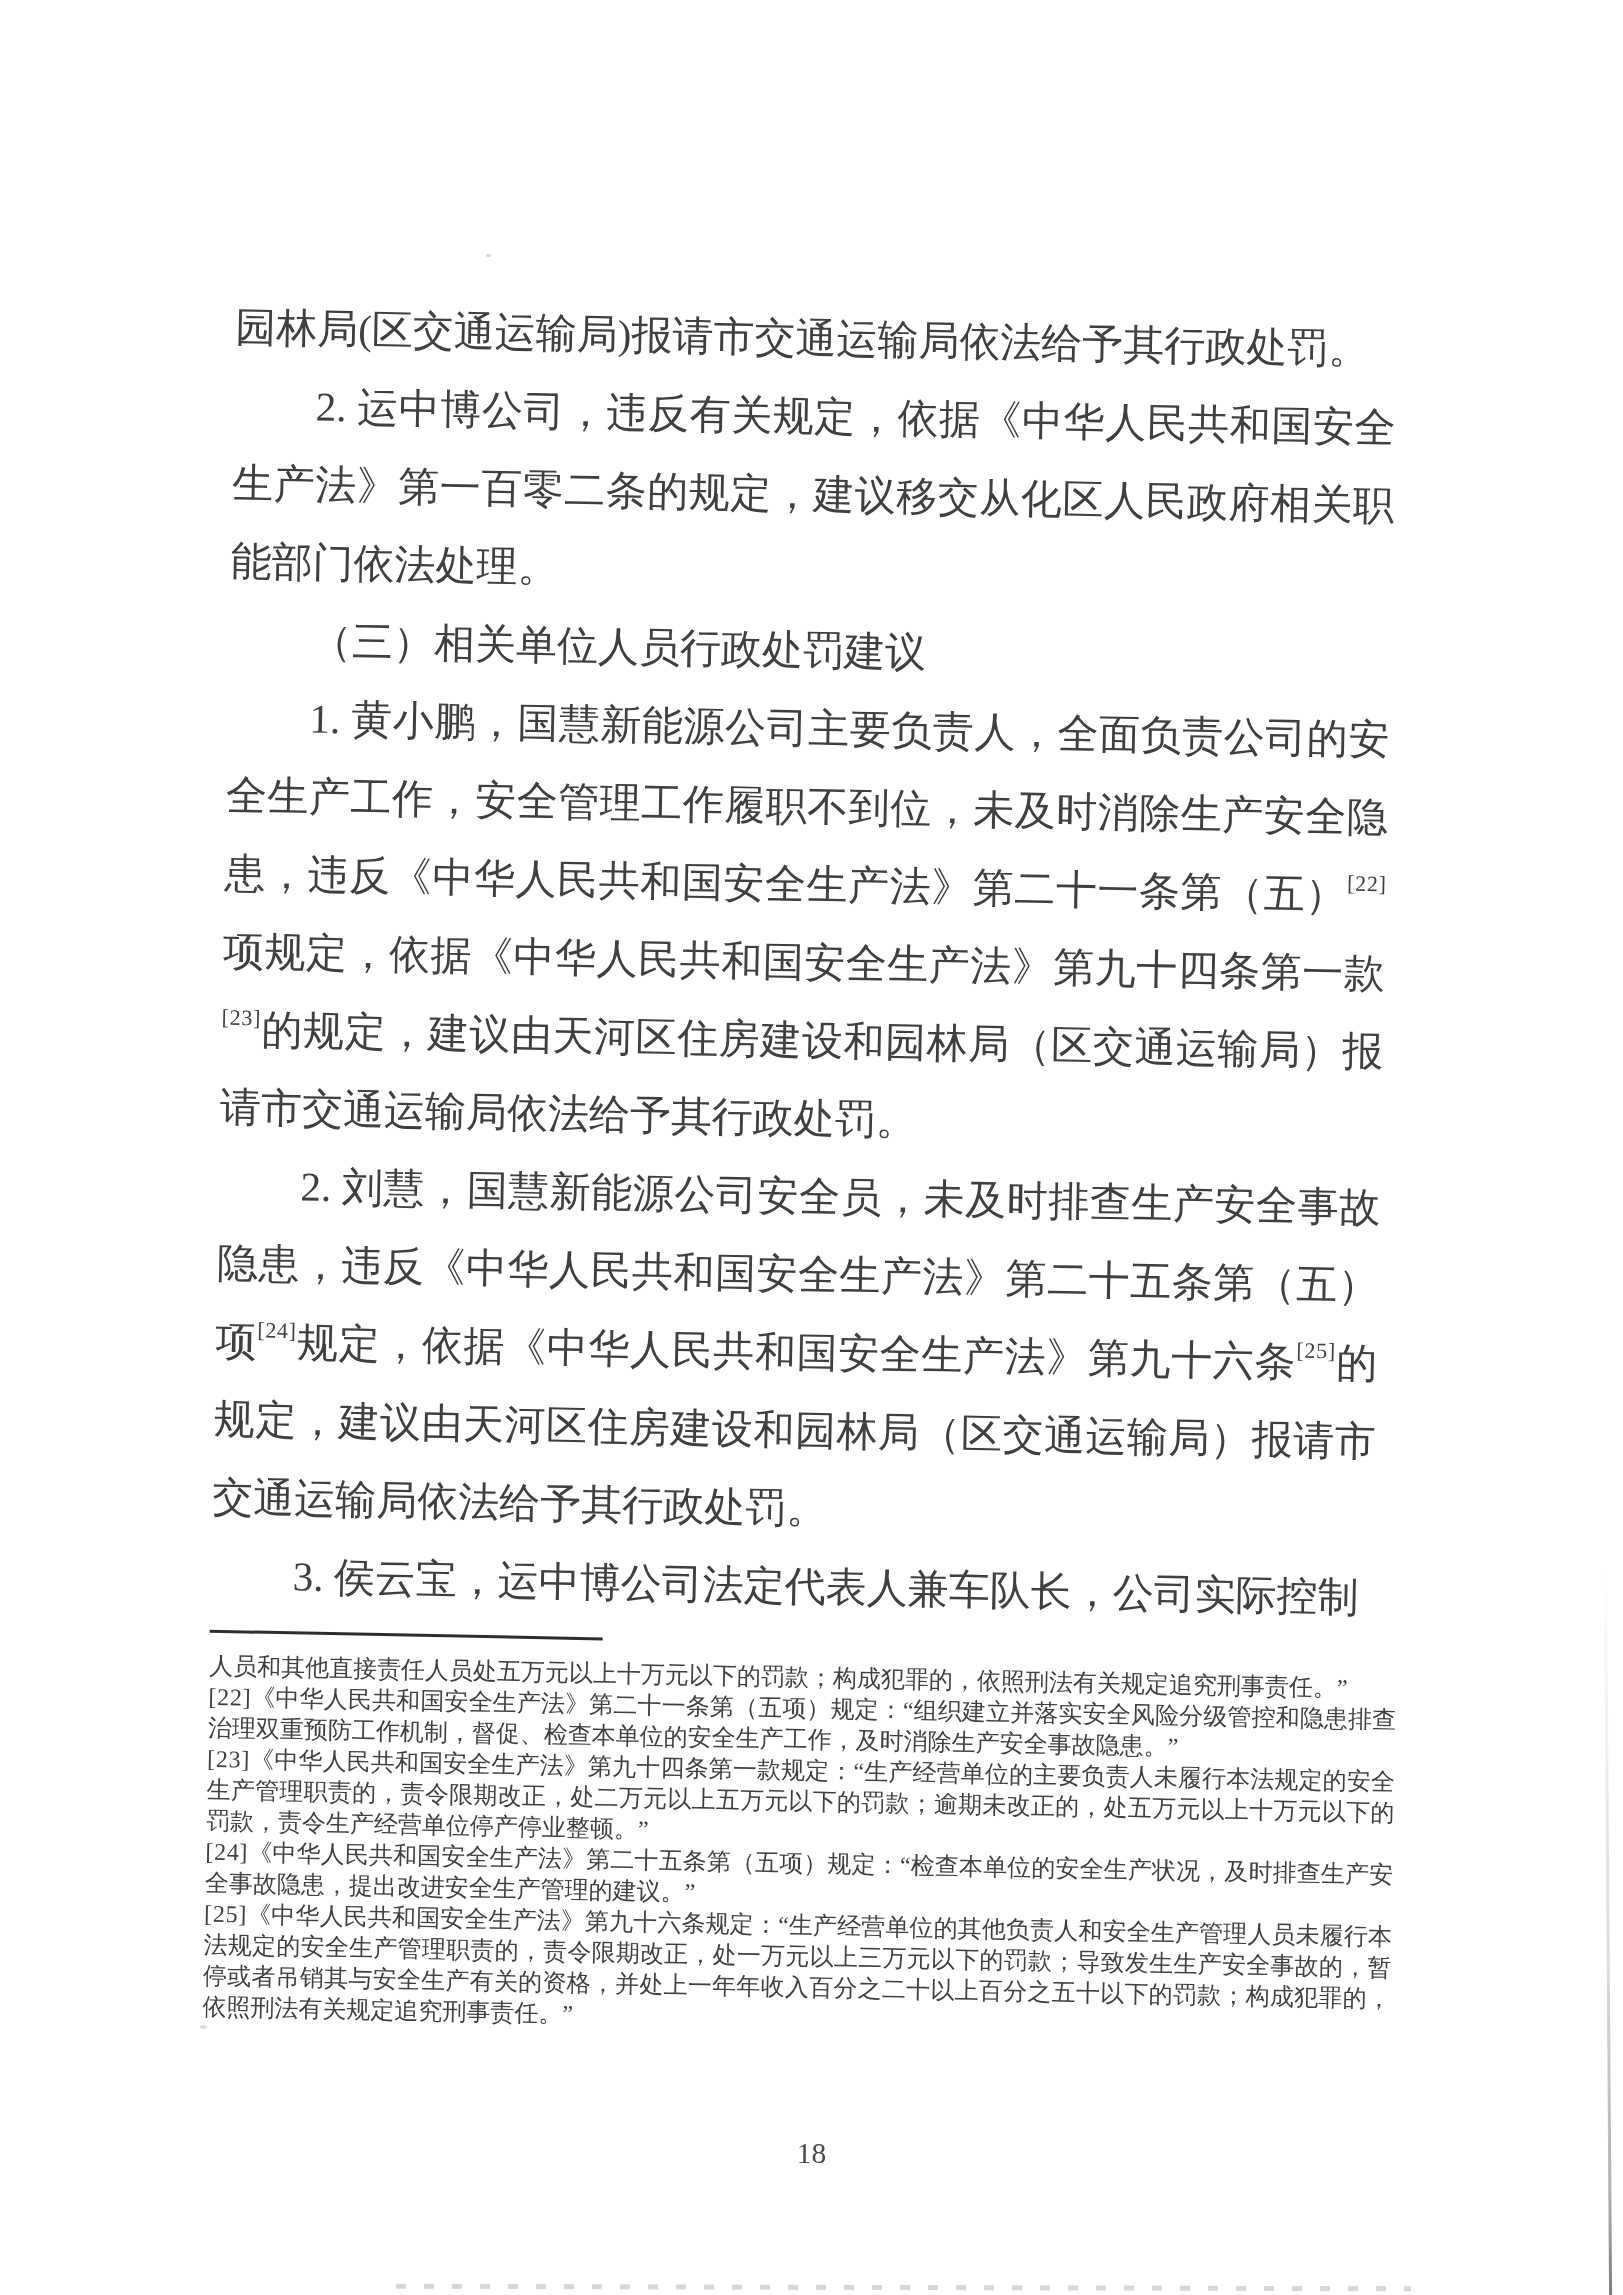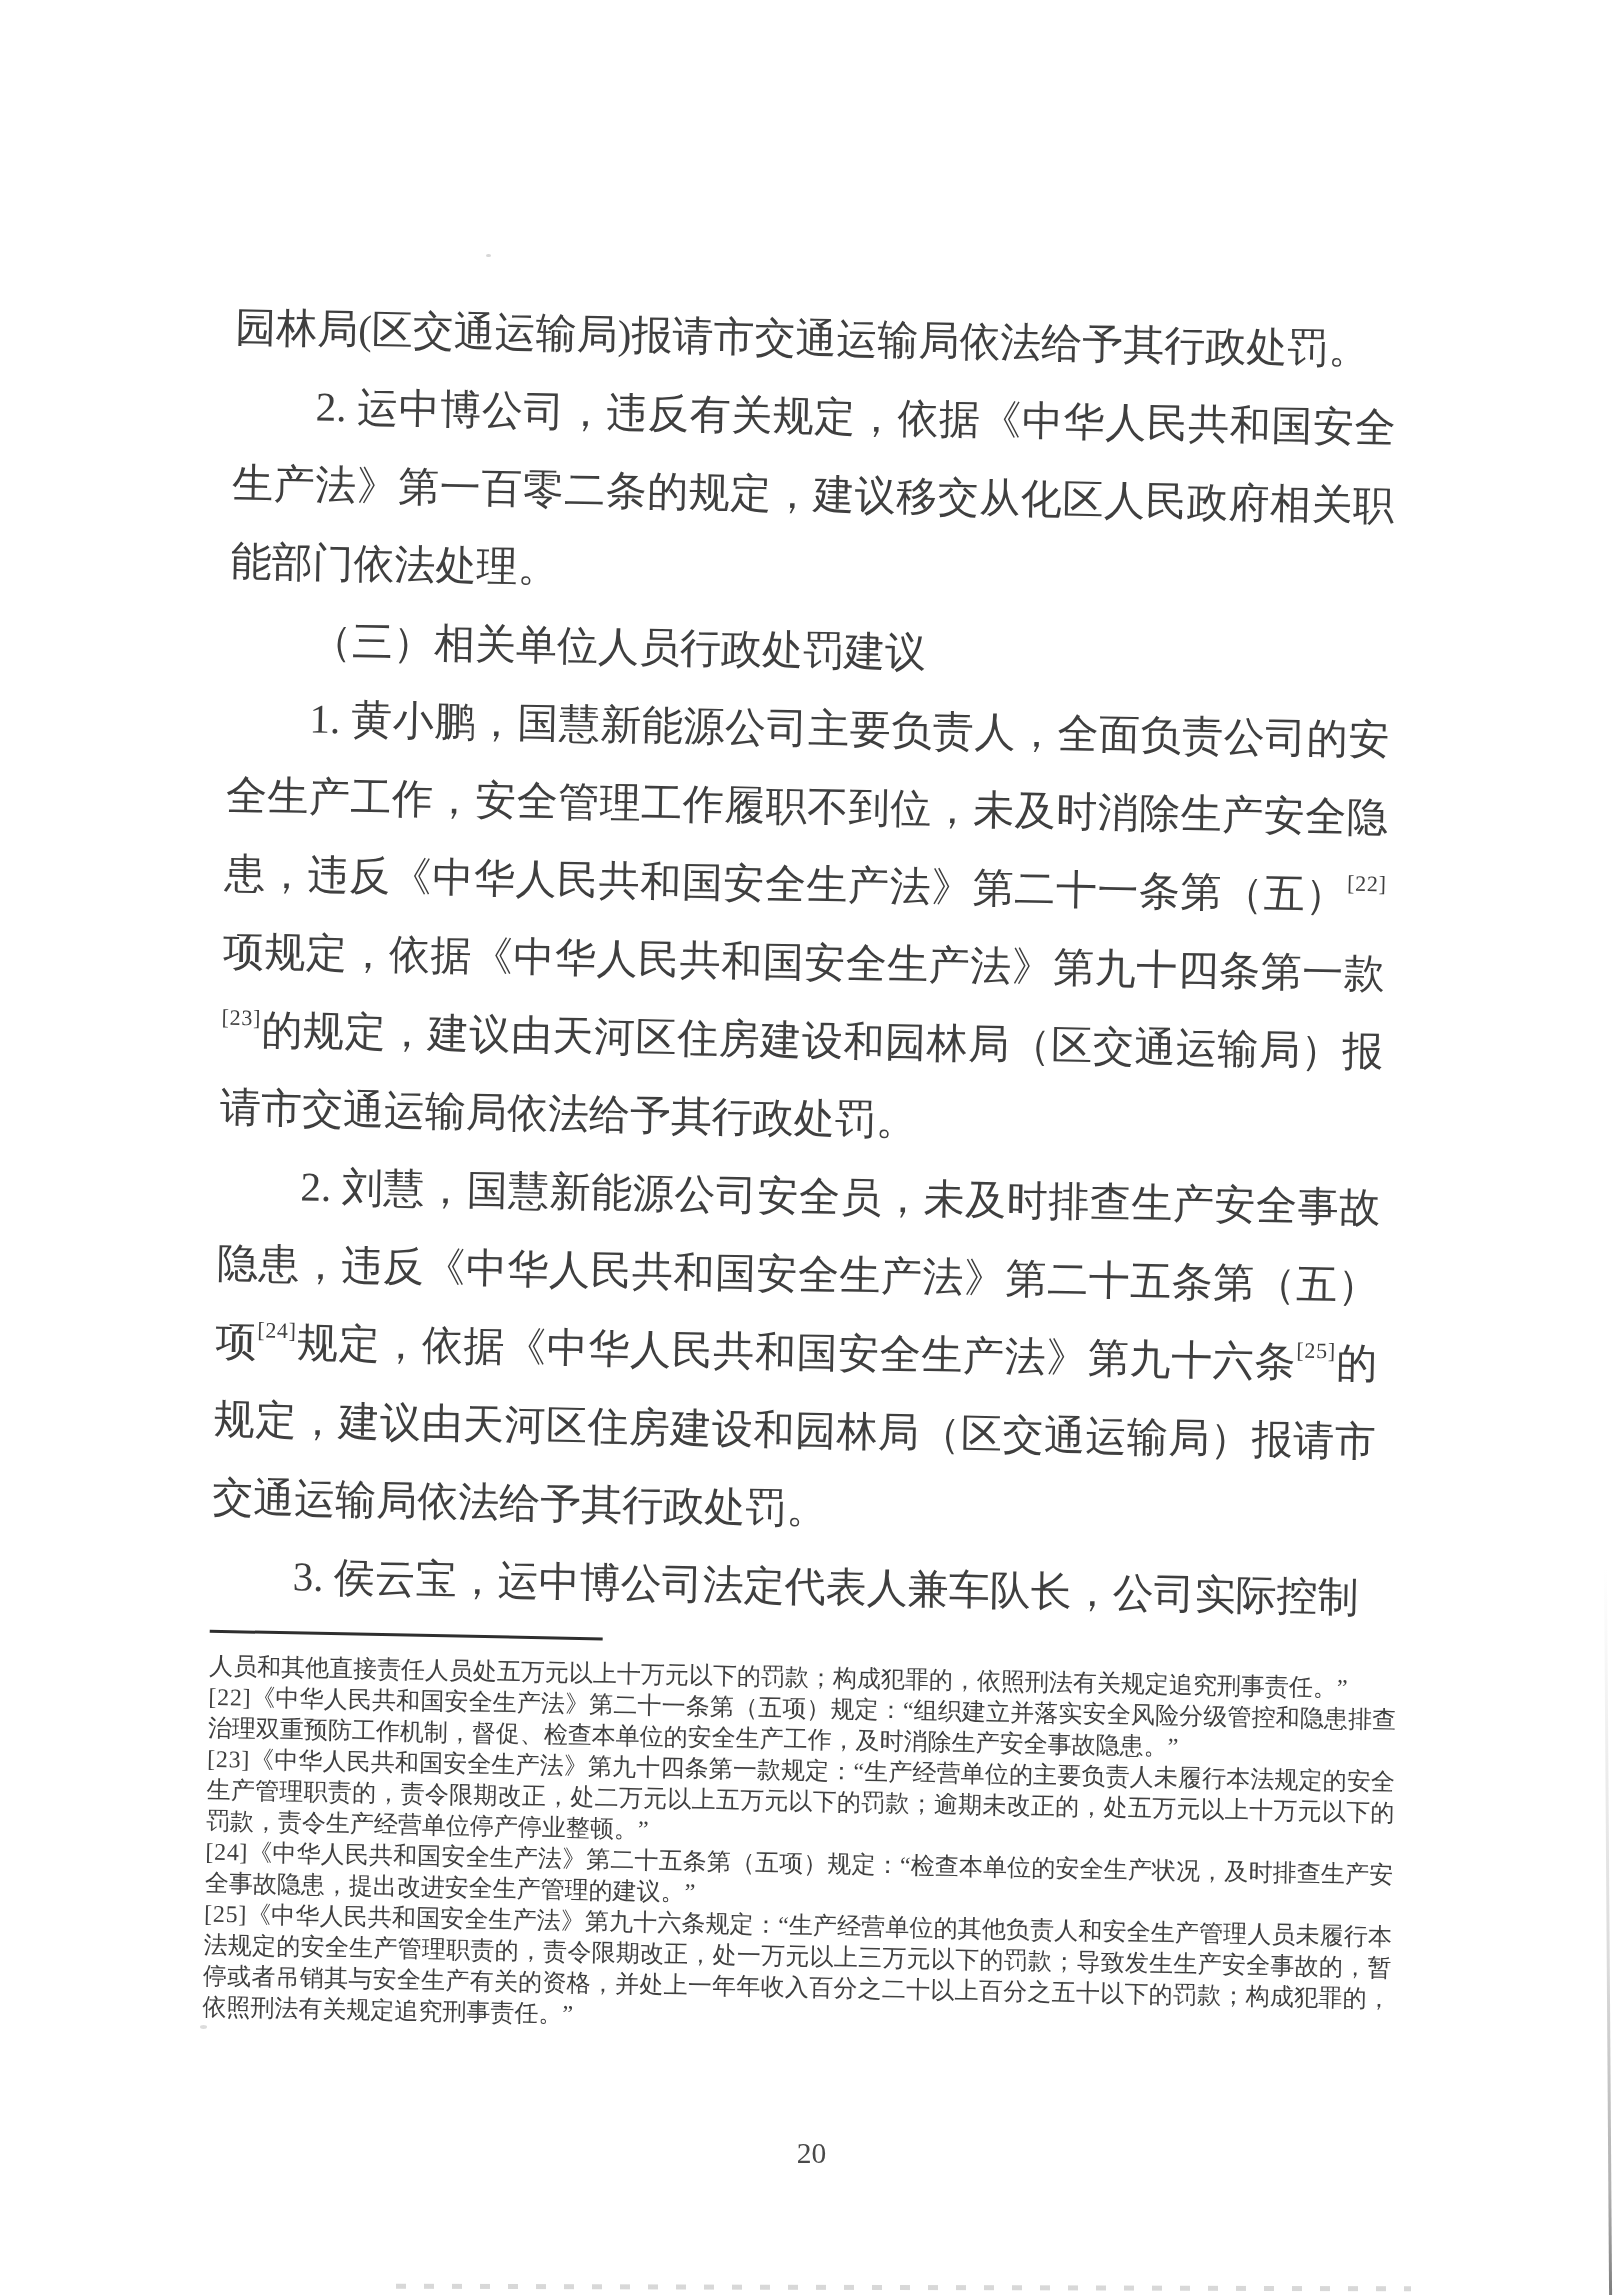--- a/index.html
+++ b/index.html
@@ -141,21 +141,21 @@
     <div class="footnote-sep"></div>
     <div class="footnotes">
         <p>人员和其他直接责任人员处五万元以上十万元以下的罚款；构成犯罪的，依照刑法有关规定追究刑事责任。”</p>
         <p><span class="fn-label">[22]</span>《中华人民共和国安全生产法》第二十一条第（五项）规定：“组织建立并落实安全风险分级管控和隐患排查治理双重预防工作机制，督促、检查本单位的安全生产工作，及时消除生产安全事故隐患。”</p>
         <p><span class="fn-label">[23]</span>《中华人民共和国安全生产法》第九十四条第一款规定：“生产经营单位的主要负责人未履行本法规定的安全生产管理职责的，责令限期改正，处二万元以上五万元以下的罚款；逾期未改正的，处五万元以上十万元以下的罚款，责令生产经营单位停产停业整顿。”</p>
         <p><span class="fn-label">[24]</span>《中华人民共和国安全生产法》第二十五条第（五项）规定：“检查本单位的安全生产状况，及时排查生产安全事故隐患，提出改进安全生产管理的建议。”</p>
         <p><span class="fn-label">[25]</span>《中华人民共和国安全生产法》第九十六条规定：“生产经营单位的其他负责人和安全生产管理人员未履行本法规定的安全生产管理职责的，责令限期改正，处一万元以上三万元以下的罚款；导致发生生产安全事故的，暂停或者吊销其与安全生产有关的资格，并处上一年年收入百分之二十以上百分之五十以下的罚款；构成犯罪的，依照刑法有关规定追究刑事责任。”</p>
       </div>
   </div>
 
-  <div class="page-number">20</div>
+  <div class="page-number">18</div>
 
   <div class="artifact-right-line"></div>
   <div class="artifact-bottom-dashes"></div>
   <div class="artifact-speck-a"></div>
   <div class="artifact-speck-b"></div>
 
 </div>
 
 
 </body></html>

